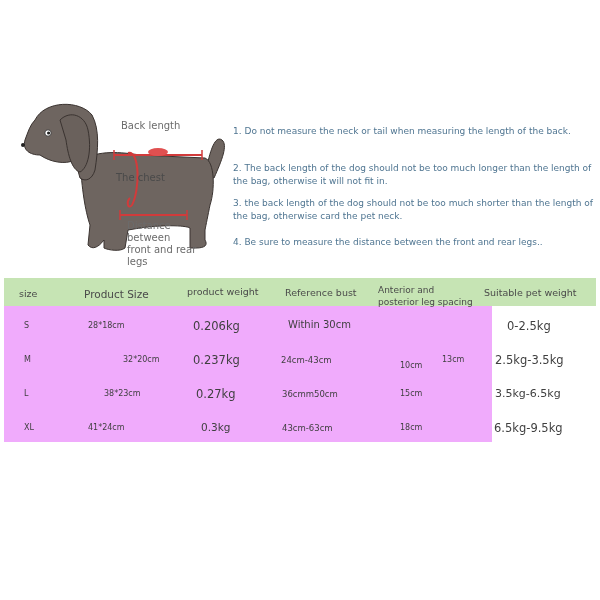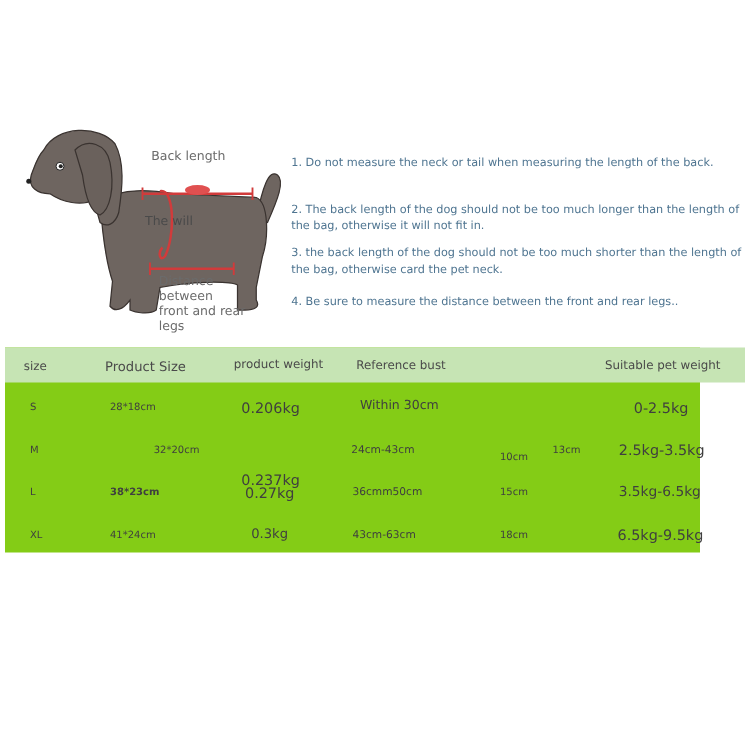--- a/index.html
+++ b/index.html
@@ -13,21 +13,21 @@
   .lbl-chest { left: 116px; top: 172px; color: #4a4a4a; }
   .lbl-dist { left: 127px; top: 220px; width: 70px; }
 
   .notes { position: absolute; left: 233px; top: 120px; width: 365px; font-size: 9px; color: #4f7591; line-height: 13px; }
   .note { position: absolute; left: 0; width: 360px; }
   .n1 { top: 5px; }
   .n2 { top: 42px; }
   .n3 { top: 77px; }
   .n4 { top: 116px; }
 
-  .size-table { position: absolute; left: 4px; top: 278px; width: 556px; height: 164px; background: #84cc16; }
+  .size-table { position: absolute; left: 4px; top: 278px; width: 488px; height: 164px; background: #f0abfc; }
   .thead { position: absolute; left: 0; top: 0; width: 592px; height: 28px; background: #c6e4b4; }
   .cell { position: absolute; color: #3f3f3f; white-space: nowrap; }
   .h { font-size: 9.5px; color: #4a4a4a; }
   .tiny { font-size: 8px; }
   .sm { font-size: 8.5px; }
   .lg { font-size: 11.5px; }
 </style>
 </head>
 <body>
 
@@ -53,60 +53,61 @@
     <ellipse cx="158" cy="62" rx="10" ry="4" fill="#e05050"></ellipse>
 
     <path d="M128 63 C140 60 140 100 132 115 C128 120 126 112 130 108" fill="none" stroke="#d13b3b" stroke-width="2"></path>
 
     <line x1="120" y1="125" x2="187" y2="125" stroke="#d13b3b" stroke-width="2"></line>
     <line x1="120" y1="120" x2="120" y2="130" stroke="#d13b3b" stroke-width="1.5"></line>
     <line x1="187" y1="120" x2="187" y2="130" stroke="#d13b3b" stroke-width="1.5"></line>
   </svg>
 </div>
 <div class="dlabel lbl-back">Back length</div>
-<div class="dlabel lbl-chest">The will</div>
+<div class="dlabel lbl-chest">The chest</div>
 <div class="dlabel lbl-dist">Distance between front and rear legs</div>
 
 <div class="notes">
   <div class="note n1">1. Do not measure the neck or tail when measuring the length of the back.</div>
   <div class="note n2">2. The back length of the dog should not be too much longer than the length of the bag, otherwise it will not fit in.</div>
   <div class="note n3">3. the back length of the dog should not be too much shorter than the length of the bag, otherwise card the pet neck.</div>
   <div class="note n4">4. Be sure to measure the distance between the front and rear legs..</div>
 </div>
 
 <div class="size-table">
   <div class="thead">
     <span class="cell h" style="left:15px;top:10px;">size</span>
     <span class="cell h" style="left:80px;top:10px;font-size:10.5px;">Product Size</span>
     <span class="cell h" style="left:183px;top:8px;">product weight</span>
     <span class="cell h" style="left:281px;top:9px;">Reference bust</span>
+    <span class="cell h" style="left:374px;top:6px;width:95px;white-space:normal;line-height:12px;font-size:9px;">Anterior and posterior leg spacing</span>
     <span class="cell h" style="left:480px;top:9px;">Suitable pet weight</span>
   </div>
 
   <div>
     <span class="cell tiny" style="left:20px;top:43px;">S</span>
     <span class="cell tiny" style="left:84px;top:43px;">28*18cm</span>
     <span class="cell lg" style="left:189px;top:41px;">0.206kg</span>
     <span class="cell" style="left:284px;top:41px;font-size:10px;">Within 30cm</span>
     <span class="cell tiny" style="left:396px;top:43px;margin-top:40px;">10cm</span>
     <span class="cell lg" style="left:503px;top:41px;">0-2.5kg</span>
   </div>
 
   <div>
     <span class="cell tiny" style="left:20px;top:77px;">M</span>
     <span class="cell tiny" style="left:84px;top:77px;margin-left:35px;">32*20cm</span>
-    <span class="cell lg" style="left:189px;top:75px;margin-top:24px;">0.237kg</span>
+    <span class="cell lg" style="left:189px;top:75px;">0.237kg</span>
     <span class="cell sm" style="left:277px;top:77px;">24cm-43cm</span>
     <span class="cell tiny" style="left:396px;top:77px;margin-left:42px;">13cm</span>
     <span class="cell lg" style="left:491px;top:75px;">2.5kg-3.5kg</span>
   </div>
 
   <div>
     <span class="cell tiny" style="left:20px;top:111px;">L</span>
-    <span class="cell tiny" style="left:84px;top:111px;font-weight:bold;">38*23cm</span>
+    <span class="cell tiny" style="left:100px;top:111px;">38*23cm</span>
     <span class="cell lg" style="left:192px;top:109px;">0.27kg</span>
     <span class="cell sm" style="left:278px;top:111px;">36cmm50cm</span>
     <span class="cell tiny" style="left:396px;top:111px;">15cm</span>
     <span class="cell" style="left:491px;top:109px;font-size:11px;">3.5kg-6.5kg</span>
   </div>
 
   <div>
     <span class="cell tiny" style="left:20px;top:145px;">XL</span>
     <span class="cell tiny" style="left:84px;top:145px;">41*24cm</span>
     <span class="cell" style="left:197px;top:143px;font-size:10.5px;">0.3kg</span>

